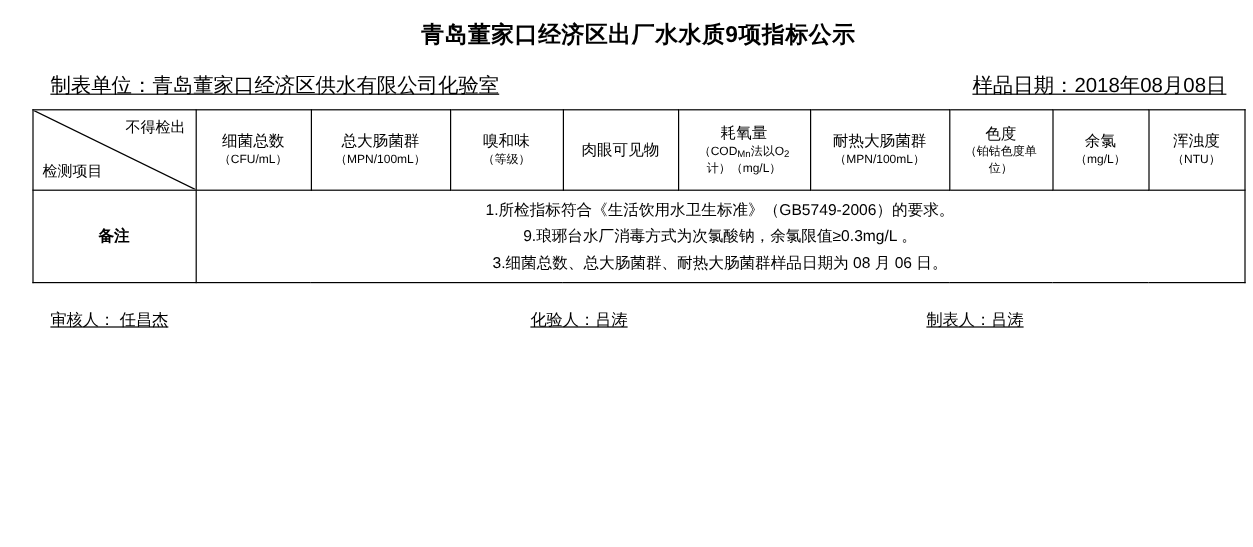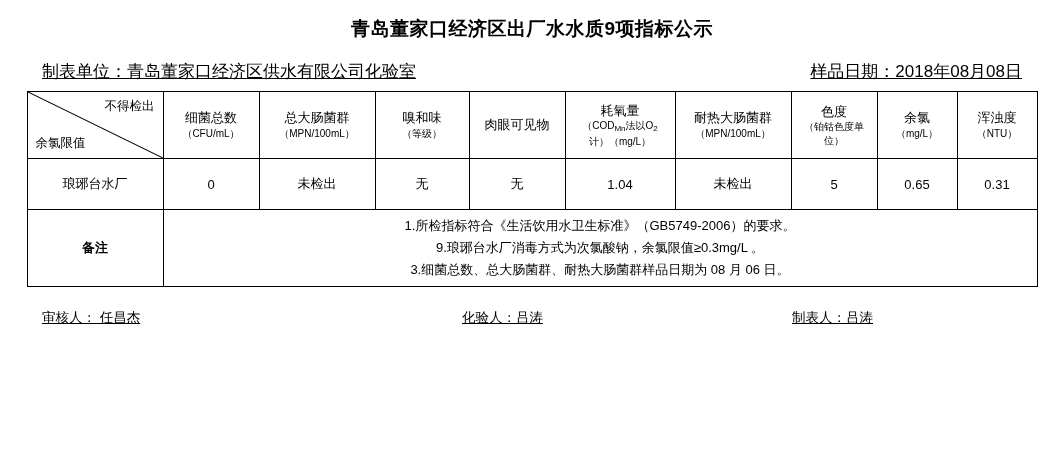--- a/index.html
+++ b/index.html
@@ -100,21 +100,21 @@
   .note-cell div { white-space: nowrap; }
 
   .footer-row {
     display: flex;
     padding: 22px 22px 0 22px;
     font-size: 13.5px;
     text-decoration: underline;
   }
   .footer-item { white-space: nowrap; }
   .f1 { width: 400px; }
-  .f2 { width: 330px; margin-left: 20px; }
+  .f2 { width: 330px; }
   .f3 { flex: 1; }
 </style>
 </head>
 <body>
 
 <div class="page">
 
   <div class="title">青岛董家口经济区出厂水水质9项指标公示</div>
 
   <div class="meta-row">
@@ -138,21 +138,21 @@
 
     <tbody>
         <tr>
       <td class="corner">
         <span class="diag">
           <svg viewBox="0 0 136 62" preserveAspectRatio="none">
             <line x1="0" y1="0" x2="136" y2="62" stroke="#000" stroke-width="1"></line>
           </svg>
         </span>
         <span class="lbl-top">不得检出</span>
-        <span class="lbl-bot">余氯限值</span>
+        <span class="lbl-bot">检测项目</span>
       </td>
 
       <td class="hdr-cell">
         <div class="hdr-main">细菌总数</div>
         <div class="hdr-sub">（CFU/mL）</div>
       </td>
 
       <td class="hdr-cell">
         <div class="hdr-main">总大肠菌群</div>
         <div class="hdr-sub">（MPN/100mL）</div>
@@ -189,32 +189,20 @@
         <div class="hdr-main">余氯</div>
         <div class="hdr-sub">（mg/L）</div>
       </td>
 
       <td class="hdr-cell">
         <div class="hdr-main">浑浊度</div>
         <div class="hdr-sub">（NTU）</div>
       </td>
     </tr>
 
-    <tr>
-      <td class="row-cell row-label">琅琊台水厂</td>
-      <td class="row-cell">0</td>
-      <td class="row-cell">未检出</td>
-      <td class="row-cell">无</td>
-      <td class="row-cell">无</td>
-      <td class="row-cell">1.04</td>
-      <td class="row-cell">未检出</td>
-      <td class="row-cell">5</td>
-      <td class="row-cell">0.65</td>
-      <td class="row-cell">0.31</td>
-    </tr>
 
 
     <tr>
       <td class="note-label">备注</td>
       <td class="note-cell" colspan="9">
         <div>1.所检指标符合《生活饮用水卫生标准》（GB5749-2006）的要求。</div>
         <div>9.琅琊台水厂消毒方式为次氯酸钠，余氯限值≥0.3mg/L 。</div>
         <div>3.细菌总数、总大肠菌群、耐热大肠菌群样品日期为 08 月 06 日。</div>
       </td>
     </tr>

